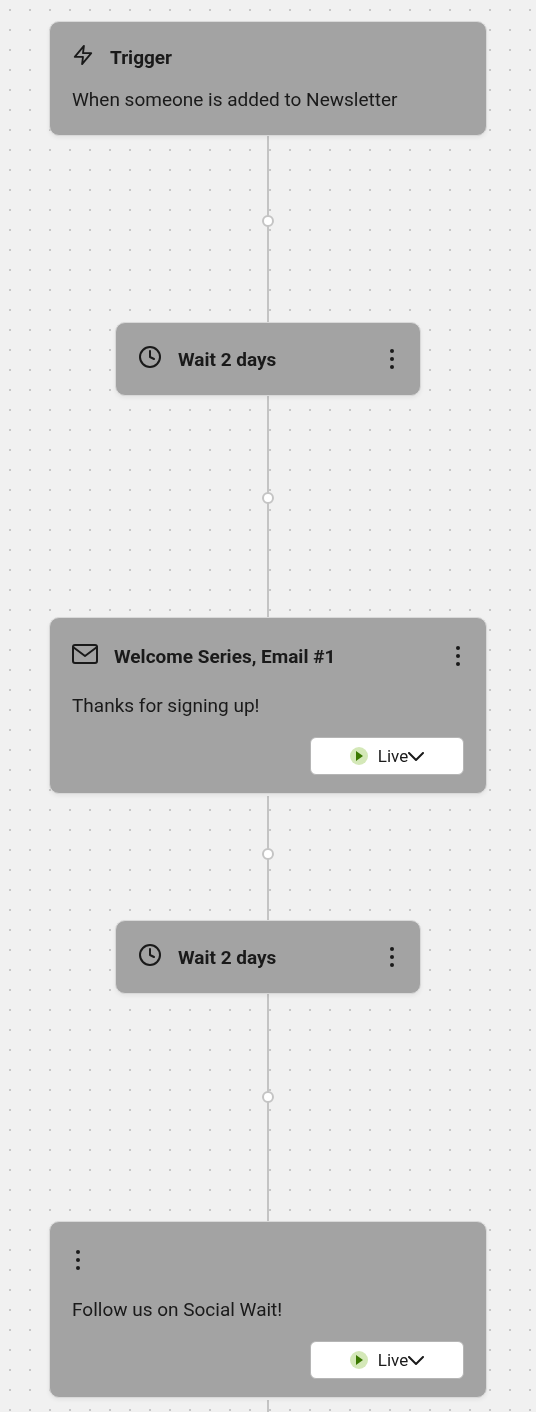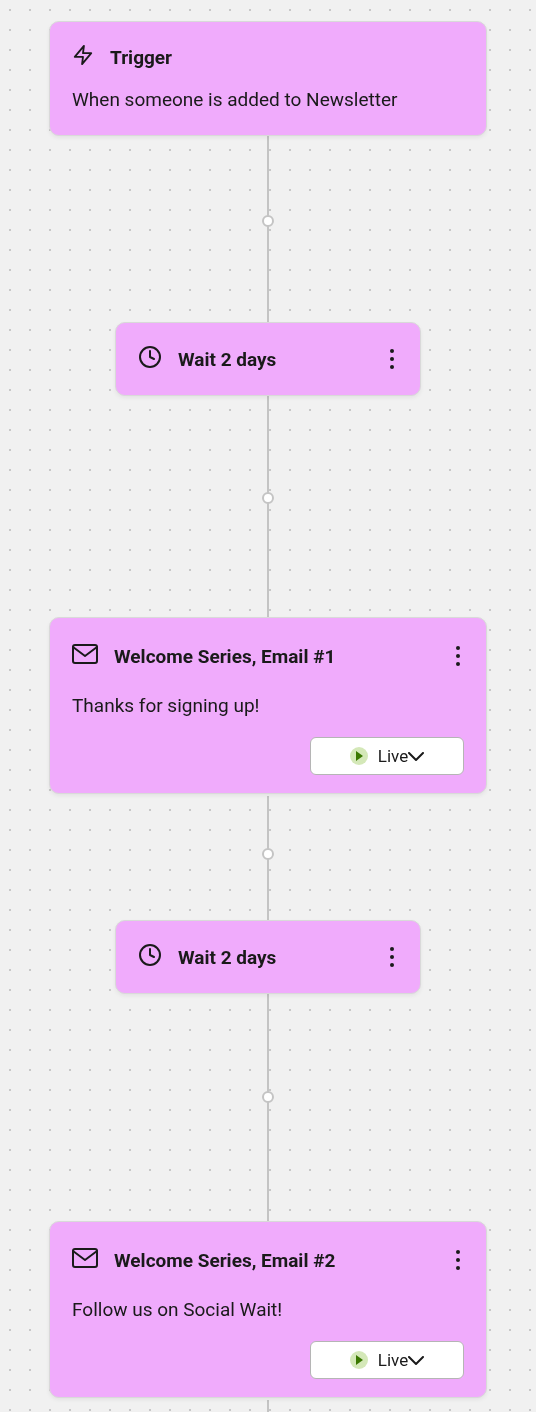--- a/index.html
+++ b/index.html
@@ -38,21 +38,21 @@
       background-color: #ffffff;
       border: 2px solid #c4c4c4;
       border-radius: 50%;
       transform: translate(-50%, -50%);
       z-index: 2;
     }
     .card {
       position: absolute;
       left: 50%;
       transform: translateX(-50%);
-      background-color: #f0abfc;
+      background-color: #a3a3a3;
       border: 1px solid #d9d9d9;
       border-radius: 10px;
       box-shadow: 0 2px 4px rgba(0,0,0,0.06);
       z-index: 3;
     }
     .trigger-card {
       top: 21px;
       width: 438px;
       padding: 22px 22px;
     }
@@ -290,29 +290,20 @@
       <div class="more-dots">
           <span></span>
           <span></span>
           <span></span>
         </div>
     </div>
   </div>
 
   <div class="card email-card" style="top:1221px;">
     <div class="email-header">
-      <div class="email-header-left">
-        <span class="email-icon">
-          <svg viewBox="0 0 26 20" fill="none" stroke="#1a1a1a" stroke-width="2" stroke-linecap="round" stroke-linejoin="round">
-            <rect x="1" y="1" width="24" height="18" rx="2"></rect>
-            <polyline points="1,3 13,12 25,3"></polyline>
-          </svg>
-        </span>
-        <span class="email-title">Welcome Series, Email #2</span>
-      </div>
       <div class="more-button">
         <div class="more-dots">
             <span></span>
             <span></span>
             <span></span>
           </div>
       </div>
     </div>
     <div class="email-desc">Follow us on Social Wait!</div>
     <div class="email-footer">

